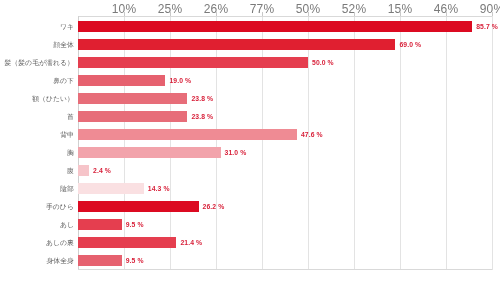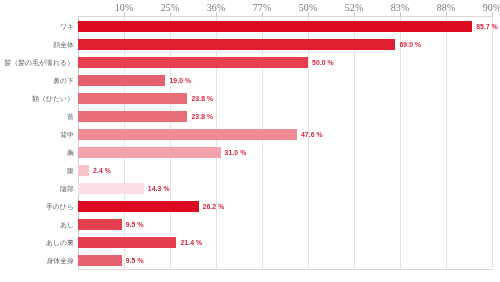--- a/index.html
+++ b/index.html
@@ -18,25 +18,24 @@
   #axis-labels {
     position: absolute;
     left: 78px;
     top: 2px;
     width: 414px;
     height: 14px;
   }
   .axis-tick-label {
     position: absolute;
     transform: translateX(-50%);
-    font-size: 10px;
+    font-size: 12px;
     color: #7a7a7a;
     white-space: nowrap;
     letter-spacing: 0.1px;
-    font-family: Liberation Serif, serif;
   }
   #gridlines {
     position: absolute;
     left: 78px;
     top: 16px;
     width: 414px;
     height: 254px;
     pointer-events: none;
   }
   .gridline {
@@ -125,26 +124,26 @@
   }
 </style>
 </head>
 <body>
 
 <div id="chart-root">
 
   <div id="axis-labels">
       <span class="axis-tick-label" style="left: 46px; color: rgb(122, 122, 122);">10%</span>
       <span class="axis-tick-label" style="left: 92px; color: rgb(122, 122, 122);">25%</span>
-      <span class="axis-tick-label" style="left: 138px; color: rgb(122, 122, 122);">36%</span>
+      <span class="axis-tick-label" style="left: 138px; color: rgb(122, 122, 122);">26%</span>
       <span class="axis-tick-label" style="left: 184px; color: rgb(122, 122, 122);">77%</span>
       <span class="axis-tick-label" style="left: 230px; color: rgb(122, 122, 122);">50%</span>
       <span class="axis-tick-label" style="left: 276px; color: rgb(122, 122, 122);">52%</span>
-      <span class="axis-tick-label" style="left: 322px; color: rgb(122, 122, 122);">83%</span>
-      <span class="axis-tick-label" style="left: 368px; color: rgb(122, 122, 122);">88%</span>
+      <span class="axis-tick-label" style="left: 322px; color: rgb(122, 122, 122);">15%</span>
+      <span class="axis-tick-label" style="left: 368px; color: rgb(122, 122, 122);">46%</span>
       <span class="axis-tick-label" style="left: 414px; color: rgb(122, 122, 122);">90%</span>
     </div>
 
   <div id="gridlines">
       <div class="gridline" style="left: 46px; background: rgb(227, 227, 227);"></div>
       <div class="tickmark" style="left: 46px;"></div>
       <div class="gridline" style="left: 92px; background: rgb(227, 227, 227);"></div>
       <div class="tickmark" style="left: 92px;"></div>
       <div class="gridline" style="left: 138px; background: rgb(227, 227, 227);"></div>
       <div class="tickmark" style="left: 138px;"></div>

